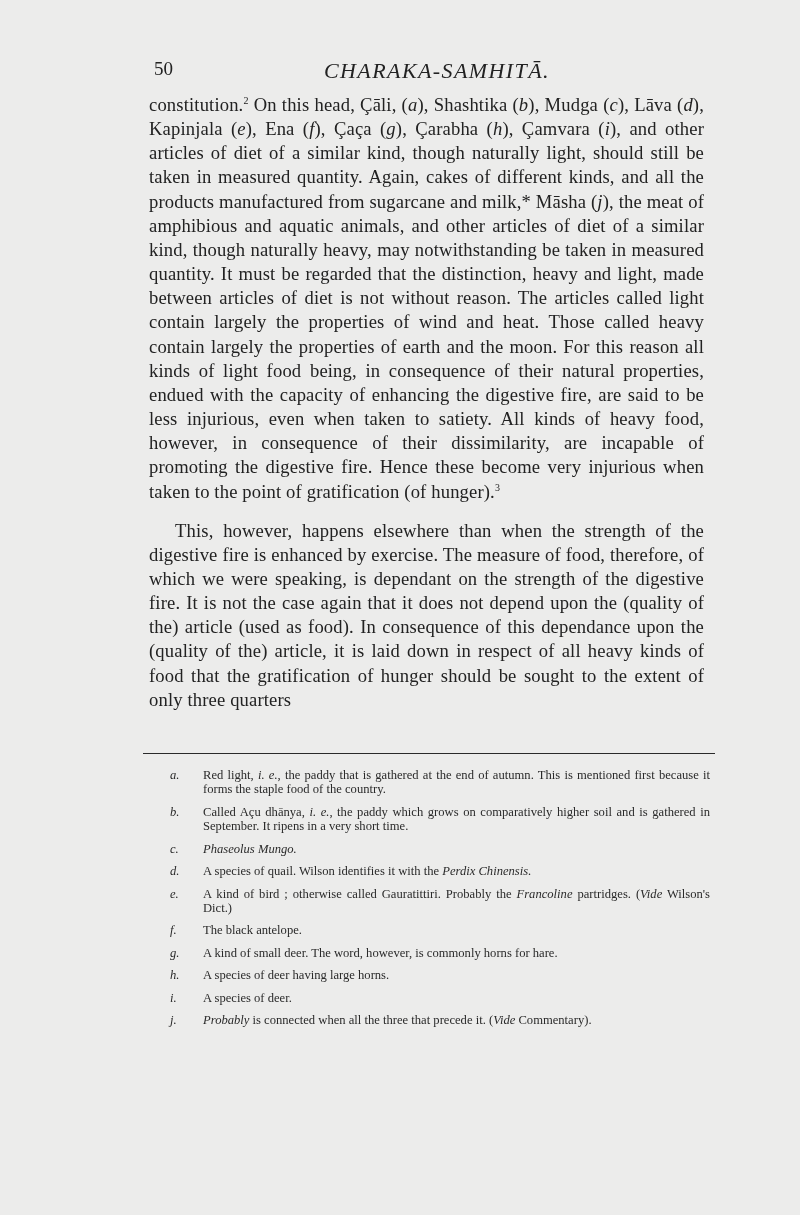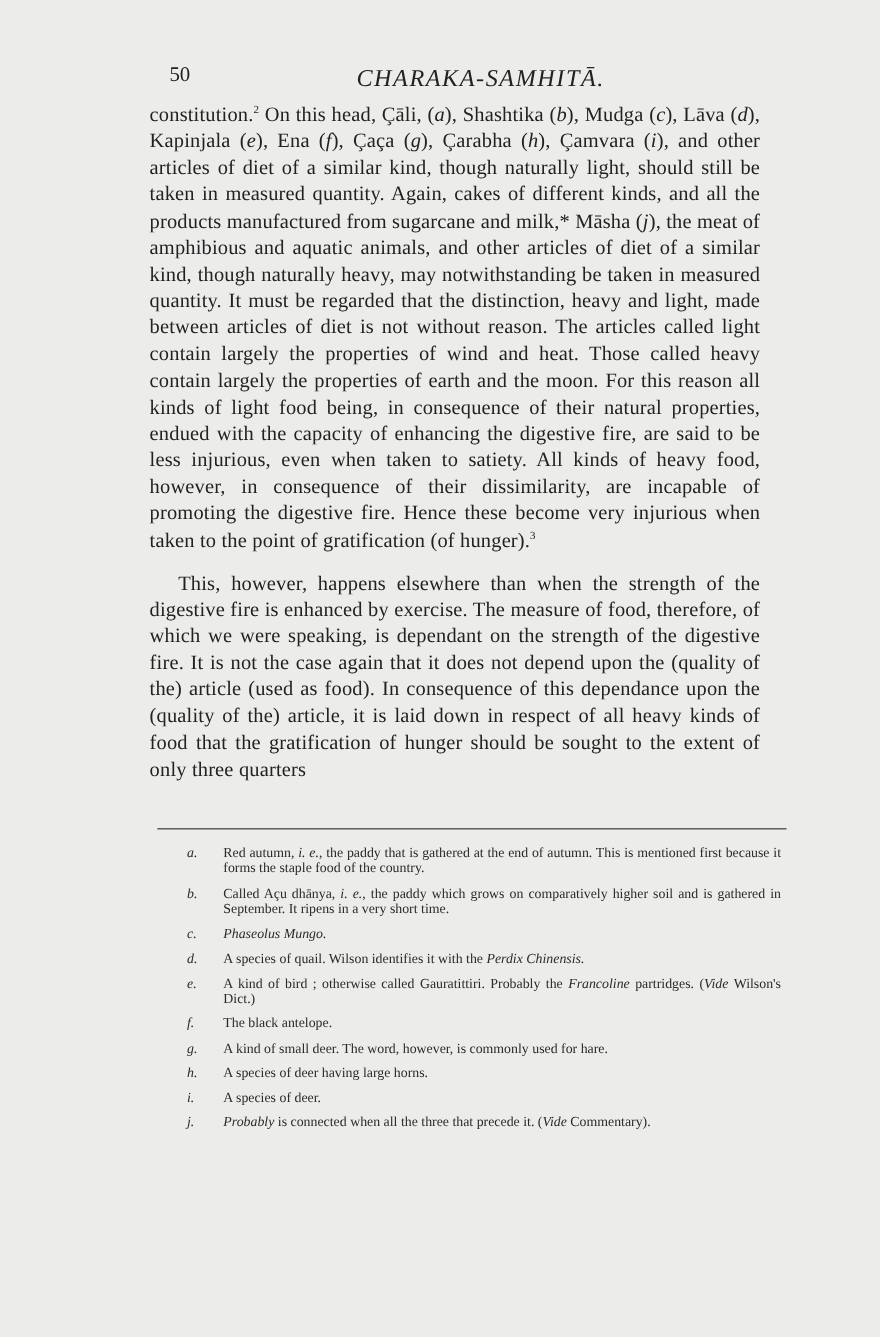--- a/index.html
+++ b/index.html
@@ -17,21 +17,21 @@
   .page-number {
     position: absolute; left: 2px; top: 0;
     font-family: "Liberation Serif", serif; font-size: 19px; color: #222;
   }
   .running-title {
     position: absolute; left: 172px; top: 0;
     font-family: "Liberation Serif", serif; font-style: italic;
     font-size: 22px; letter-spacing: 1.4px; color: #222;
   }
   .body-text {
-    position: absolute; left: 136px; top: 93px; width: 555px;
+    position: absolute; left: 149px; top: 93px; width: 555px;
     font-family: "Liberation Serif", serif;
     font-size: 18.6px; line-height: 24.15px; color: #222;
     text-align: justify; letter-spacing: 0.15px;
   }
   .body-text p { margin: 0; }
   .body-text p.para2 { text-indent: 26px; margin-top: 15px; }
   .ref { font-style: italic; }
   sup { font-size: 10px; line-height: 0; vertical-align: 7px; }
   .rule {
     position: absolute; left: 143px; top: 753px; width: 572px; height: 0;
@@ -61,21 +61,21 @@
   <div class="body-text">
     <p id="para1"><span>constitution.</span><sup>2</sup><span> On this head, Çāli, (</span><span class="ref">a</span><span>), Shashtika (</span><span class="ref">b</span><span>), Mudga (</span><span class="ref">c</span><span>), Lāva (</span><span class="ref">d</span><span>), Kapinjala (</span><span class="ref">e</span><span>), Ena (</span><span class="ref">f</span><span>), Çaça (</span><span class="ref">g</span><span>), Çarabha (</span><span class="ref">h</span><span>), Çamvara (</span><span class="ref">i</span><span>), and other articles of diet of a similar kind, though naturally light, should still be taken in measured quantity. Again, cakes of different kinds, and all the products manufactured from sugarcane and milk,* Māsha (</span><span class="ref">j</span><span>), the meat of amphibious and aquatic animals, and other articles of diet of a similar kind, though naturally heavy, may notwithstanding be taken in measured quantity. It must be regarded that the distinction, heavy and light, made between articles of diet is not without reason. The articles called light contain largely the properties of wind and heat. Those called heavy contain largely the properties of earth and the moon. For this reason all kinds of light food being, in consequence of their natural properties, endued with the capacity of enhancing the digestive fire, are said to be less injurious, even when taken to satiety. All kinds of heavy food, however, in consequence of their dissimilarity, are incapable of promoting the digestive fire. Hence these become very injurious when taken to the point of gratification (of hunger).</span><sup>3</sup></p>
     <p class="para2">This, however, happens elsewhere than when the strength of the digestive fire is enhanced by exercise. The measure of food, therefore, of which we were speaking, is dependant on the strength of the digestive fire. It is not the case again that it does not depend upon the (quality of the) article (used as food). In consequence of this dependance upon the (quality of the) article, it is laid down in respect of all heavy kinds of food that the gratification of hunger should be sought to the extent of only three quarters</p>
   </div>
 
   <div class="rule"></div>
 
   <div class="footnotes" id="footnotes">
       <div class="fn">
         <span class="fn-label">a.</span>
-        <span class="fn-text"><span>Red autumn, </span><i>i. e.</i><span>, the paddy that is gathered at the end of autumn. This is mentioned first because it forms the staple food of the country.</span></span>
+        <span class="fn-text"><span>Red light, </span><i>i. e.</i><span>, the paddy that is gathered at the end of autumn. This is mentioned first because it forms the staple food of the country.</span></span>
       </div>
       <div class="fn">
         <span class="fn-label">b.</span>
         <span class="fn-text"><span>Called Açu dhānya, </span><i>i. e.</i><span>, the paddy which grows on comparatively higher soil and is gathered in September. It ripens in a very short time.</span></span>
       </div>
       <div class="fn">
         <span class="fn-label">c.</span>
         <span class="fn-text"><i>Phaseolus Mungo.</i></span>
       </div>
       <div class="fn">
@@ -85,21 +85,21 @@
       <div class="fn">
         <span class="fn-label">e.</span>
         <span class="fn-text"><span>A kind of bird ; otherwise called Gauratittiri. Probably the </span><i>Francoline</i><span> partridges. (</span><i>Vide</i><span> Wilson's Dict.)</span></span>
       </div>
       <div class="fn">
         <span class="fn-label">f.</span>
         <span class="fn-text"><span>The black antelope.</span></span>
       </div>
       <div class="fn">
         <span class="fn-label">g.</span>
-        <span class="fn-text"><span>A kind of small deer. The word, however, is commonly used for hare.</span></span>
+        <span class="fn-text"><span>A kind of small deer. The word, however, is commonly horns for hare.</span></span>
       </div>
       <div class="fn">
         <span class="fn-label">h.</span>
         <span class="fn-text"><span>A species of deer having large horns.</span></span>
       </div>
       <div class="fn">
         <span class="fn-label">i.</span>
         <span class="fn-text"><span>A species of deer.</span></span>
       </div>
       <div class="fn">

